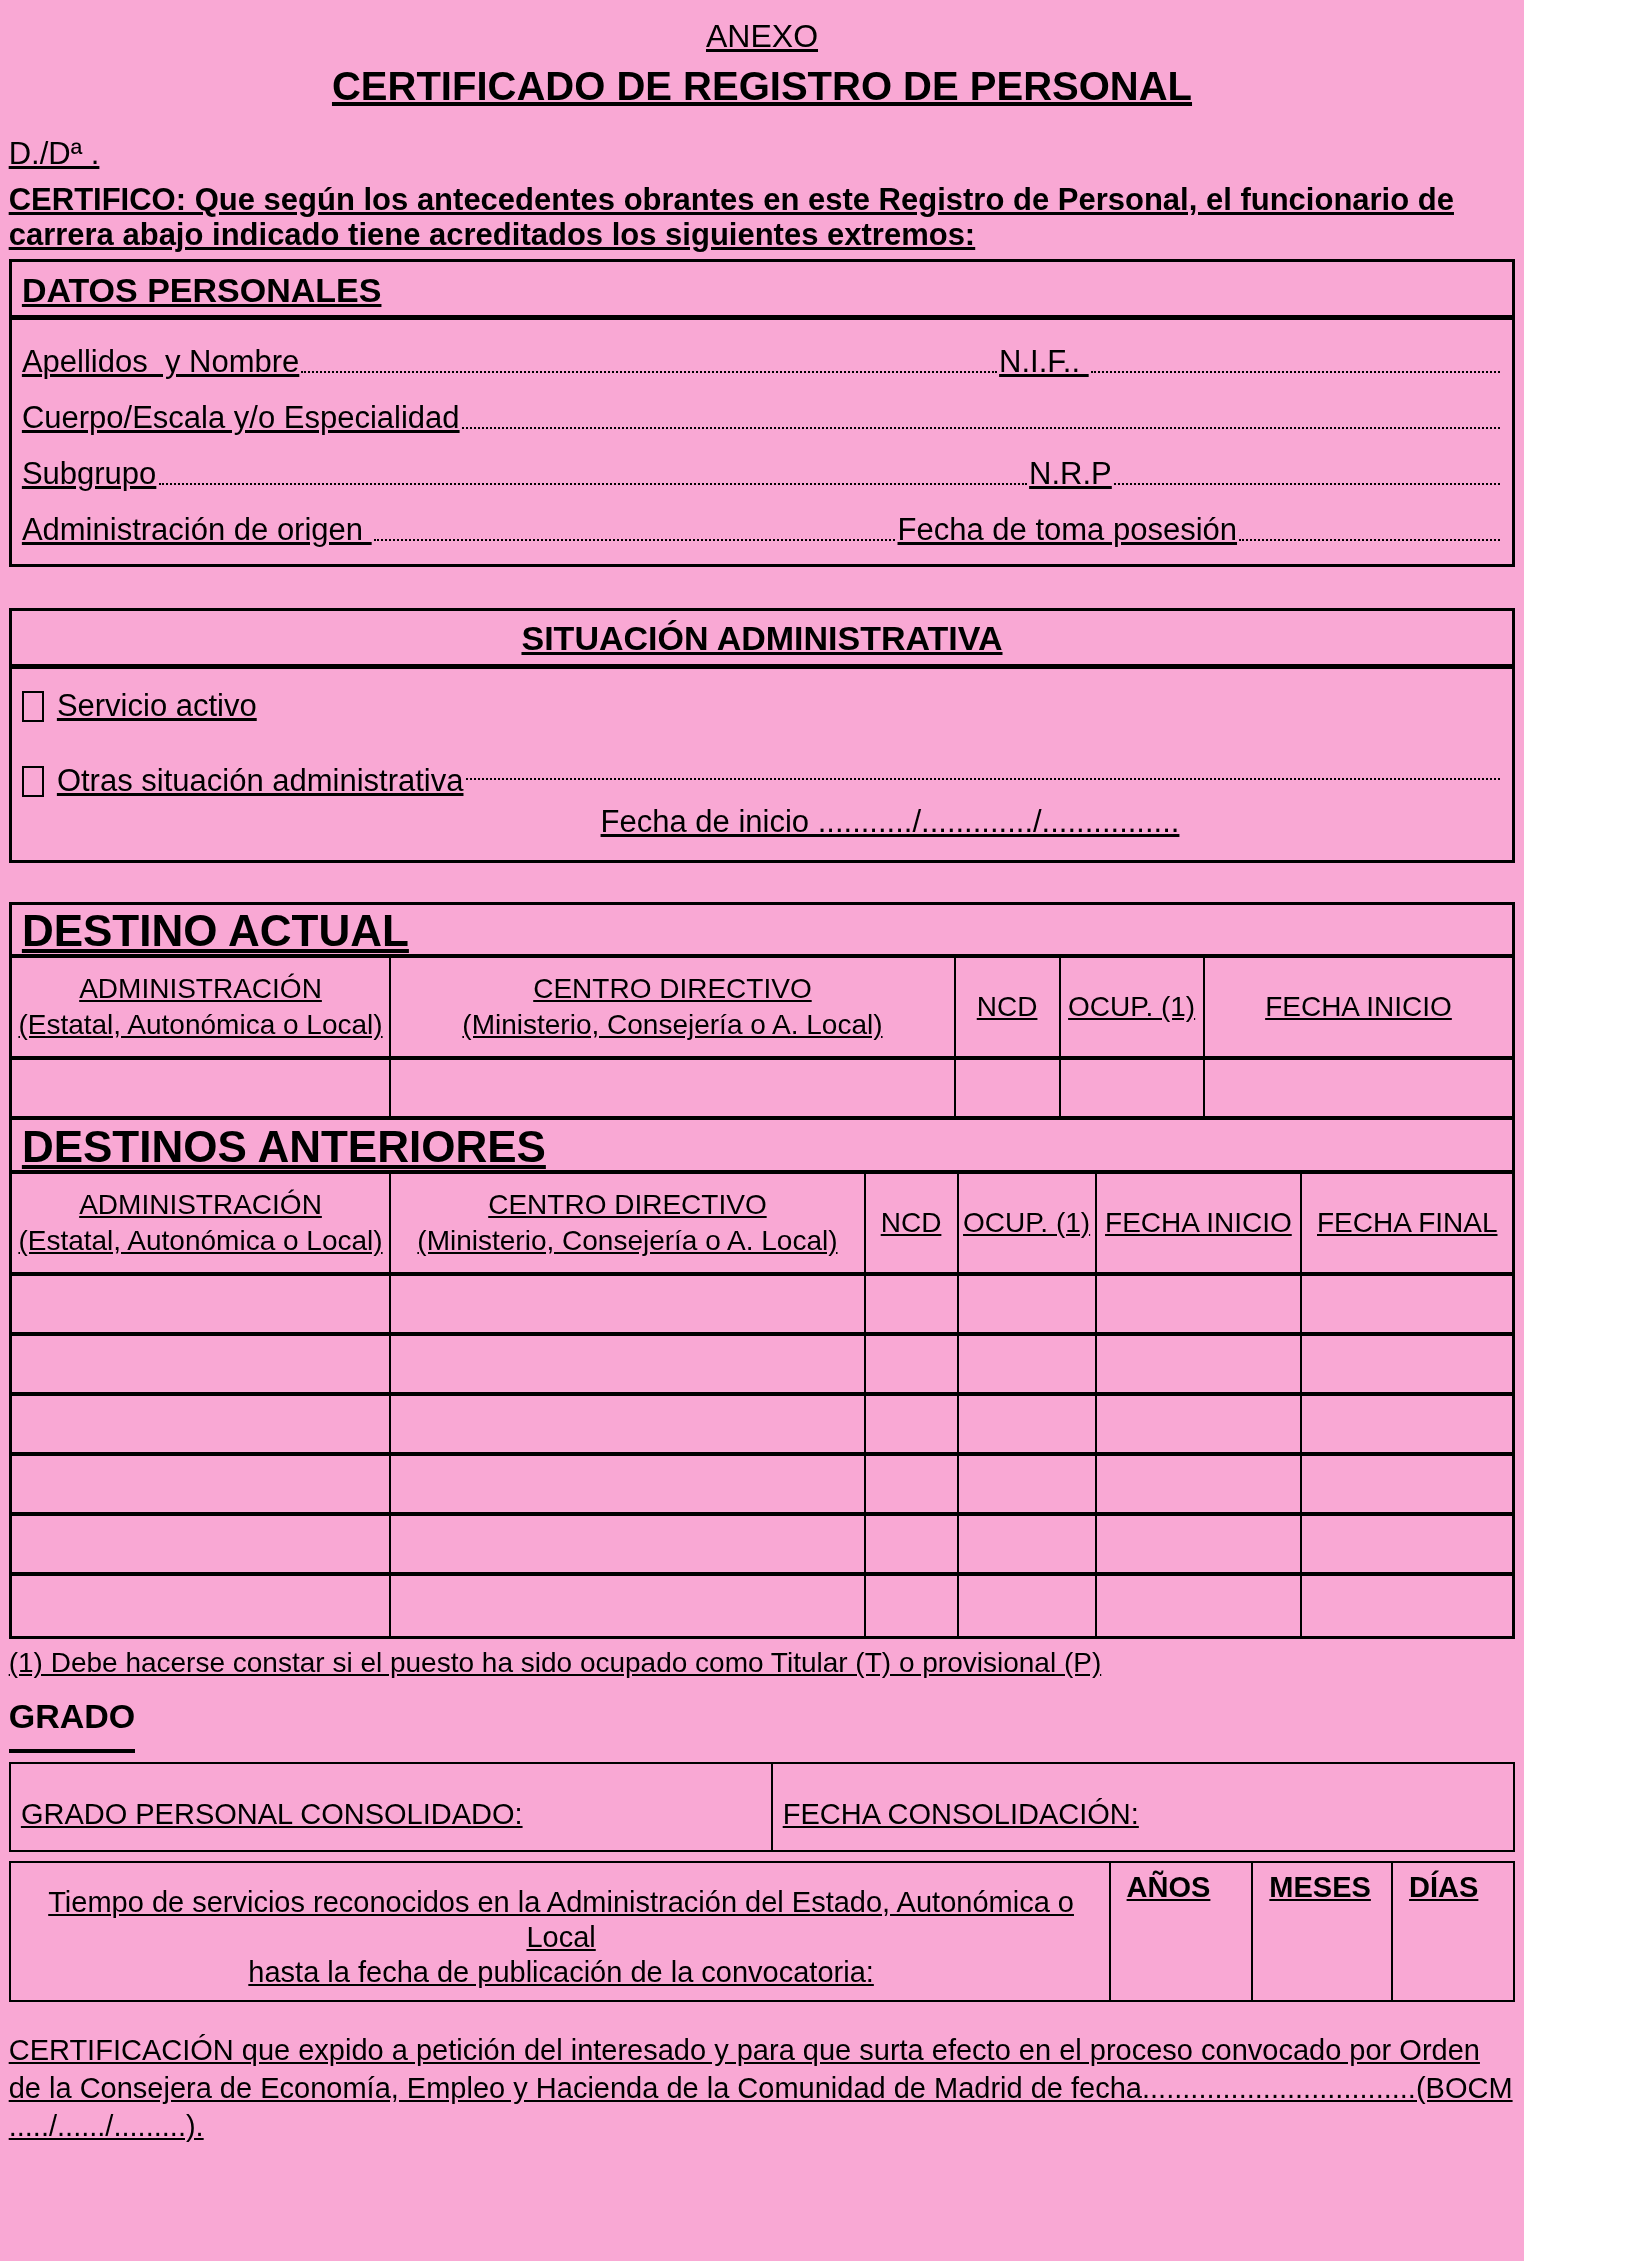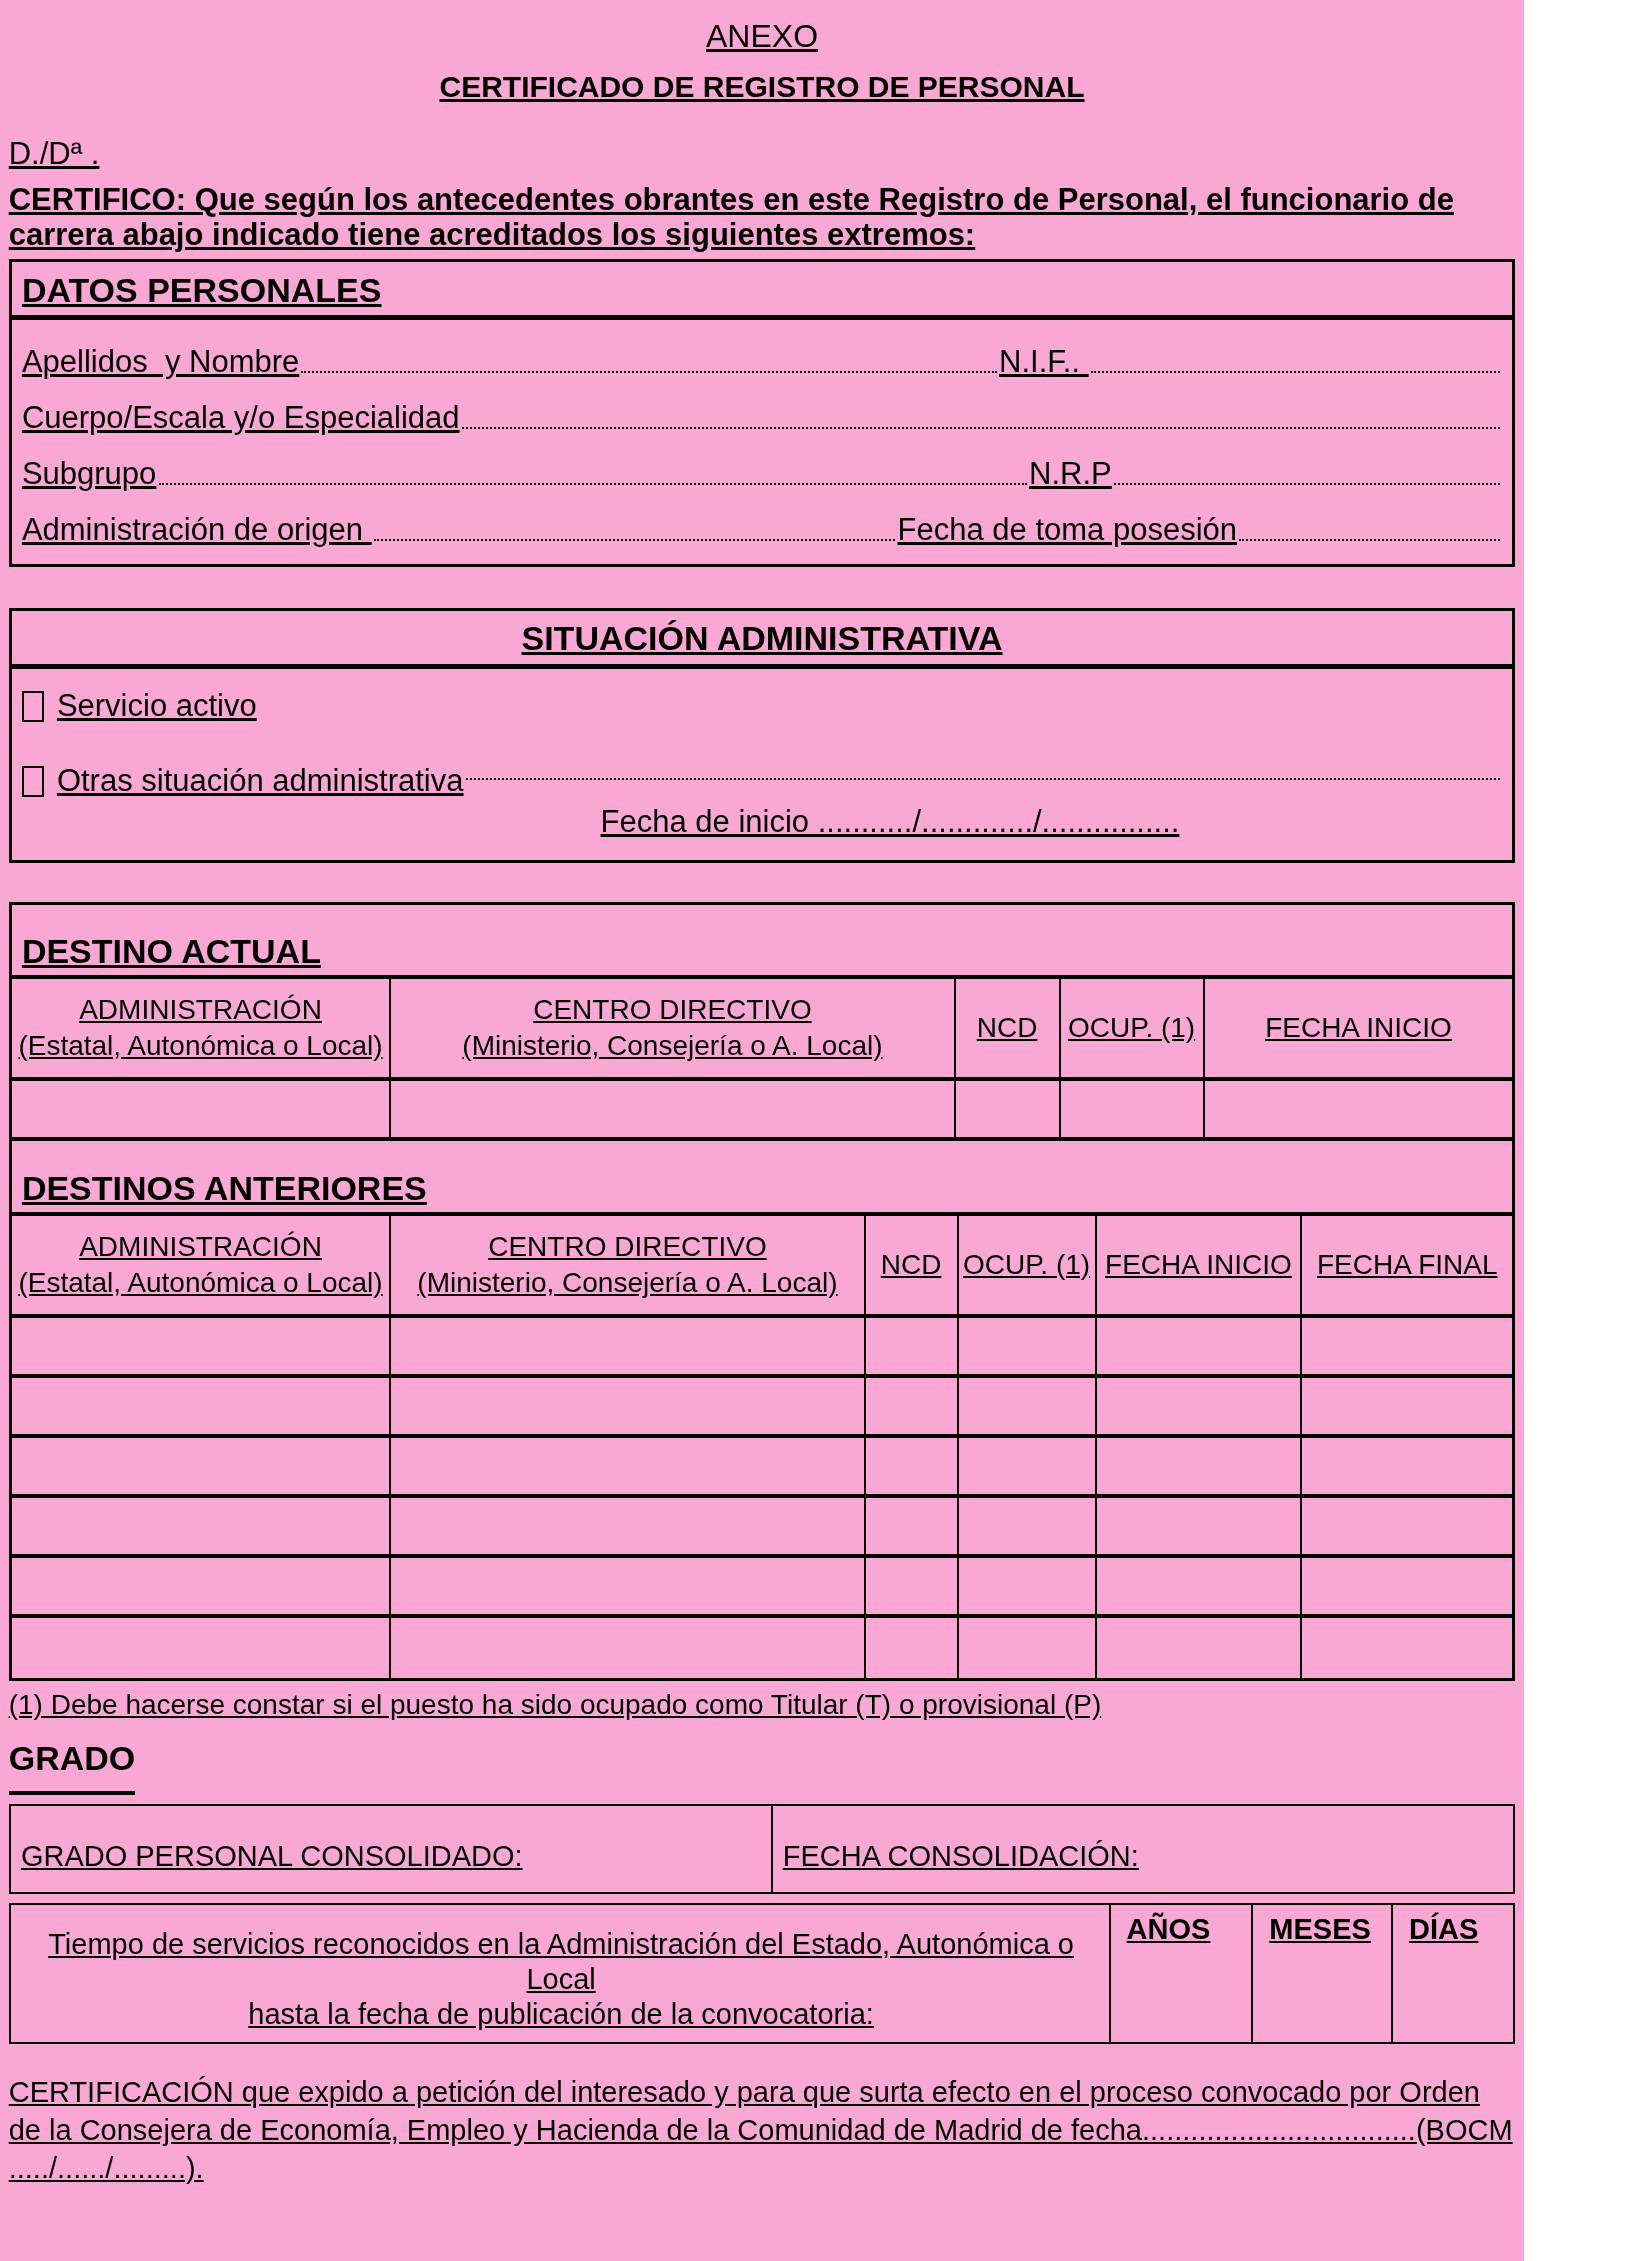--- a/index.html
+++ b/index.html
@@ -10,21 +10,21 @@
     color:#000;
     font-family:"Liberation Sans", sans-serif;
     box-sizing:border-box;
     padding:19px 8.7px 0 8.7px;
     overflow:hidden;
     text-decoration:underline;
   }
   .page * { box-sizing:border-box; }
 
   .anexo { text-align:center; font-size:32px; font-weight:400; line-height:34px; }
-  .doc-title { text-align:center; font-size:30px; font-weight:700; margin-top:16px; line-height:35px; }
+  .doc-title { text-align:center; font-size:40px; font-weight:700; margin-top:16px; line-height:35px; }
   .holder { font-size:31px; margin-top:32px; line-height:36px; white-space:pre; }
   .cargo  { font-size:31px; margin-top:1.5px; line-height:36px; }
   .certifico { font-size:31px; font-weight:700; margin-top:10.2px; line-height:35px; }
 
   
   .box { border:3.6px solid #000; margin-top:7.3px; }
   .box-title { font-size:34px; font-weight:700; padding:10.2px 10.2px 7.3px 10.2px; border-bottom:5.1px solid #000; line-height:35px; }
   .box-body { padding:11.7px 10.2px 17.5px 10.2px; font-size:31px; }
 
   .dp-row { display:flex; align-items:flex-end; margin-top:22px; line-height:34px; }
@@ -34,21 +34,21 @@
   .fl-1 { flex:1; } .fl-17 { flex:1.7; } .fl-2 { flex:2; } .fl-225 { flex:2.25; }
 
   .sit-body { padding:20.4px 10.2px 20.4px 10.2px; font-size:31px; }
   .opt-row { display:flex; align-items:center; line-height:34px; }
   .opt-row + .opt-row { margin-top:41px; }
   .checkbox { width:22px; height:31px; border:2.2px solid #000; flex-shrink:0; margin-right:13px; }
   .fecha-inicio { margin-top:7.3px; margin-left:256px; line-height:34px; white-space:pre; }
 
   
   .dest-wrapper { border:3.6px solid #000; margin-top:39px; }
-  .band { font-size:34px; font-weight:700; padding:8.7px 10.2px 5.8px 10.2px; border-bottom:4.4px solid #000; line-height:35px;margin-top:21px; }
+  .band { font-size:44px; font-weight:700; padding:8.7px 10.2px 5.8px 10.2px; border-bottom:4.4px solid #000; line-height:35px; }
   .grid { display:grid; width:100%; }
   .grid-da   { grid-template-columns:25.3% 37.6% 7% 9.6% 1fr; }
   .grid-dant { grid-template-columns:25.3% 31.6% 6.2% 9.2% 13.7% 1fr; }
   .hcell {
     border-right:2.2px solid #000; border-bottom:4.4px solid #000;
     min-height:102px; display:flex; flex-direction:column; justify-content:center; align-items:center;
     text-align:center; font-size:28px; line-height:36px; padding:5.8px 4.4px;
   }
   .hcell:last-child { border-right:none; }
   .dcell { border-right:2.2px solid #000; border-bottom:4.4px solid #000; }

